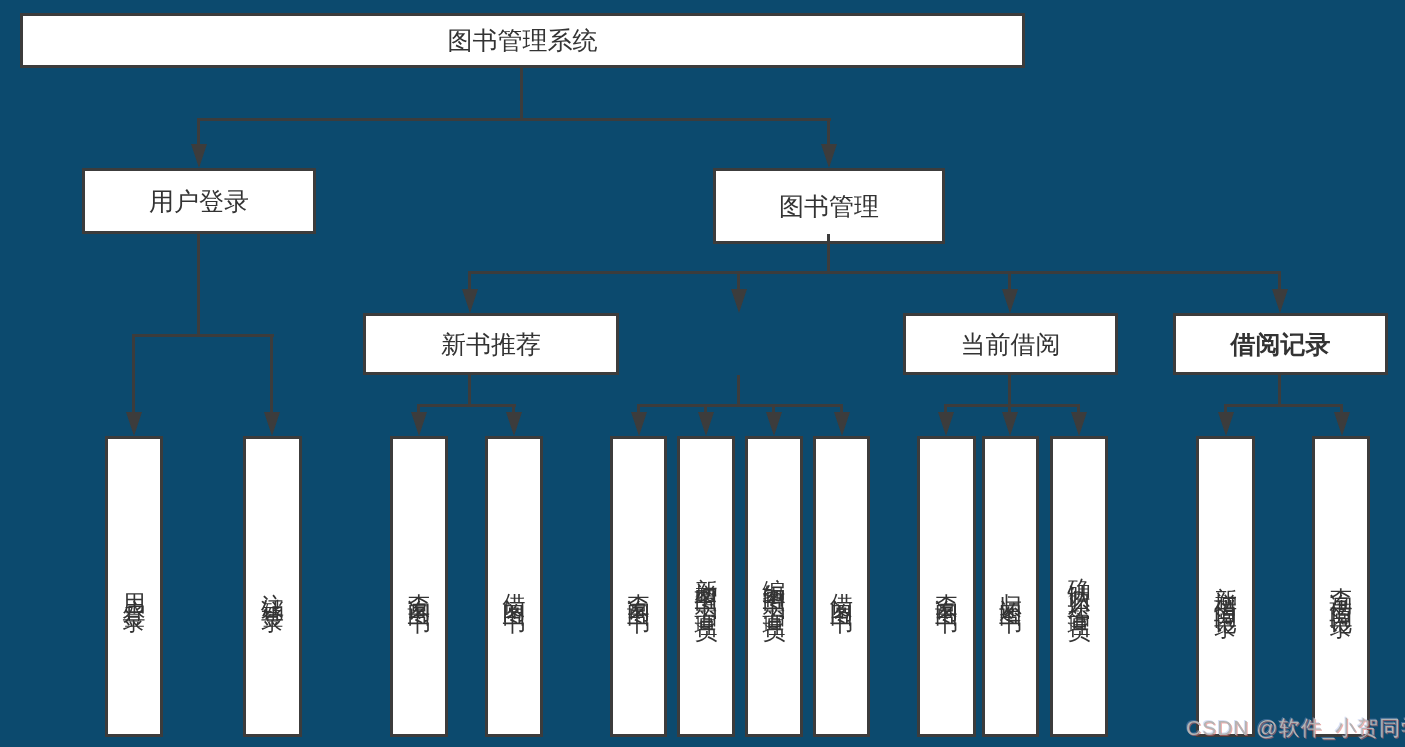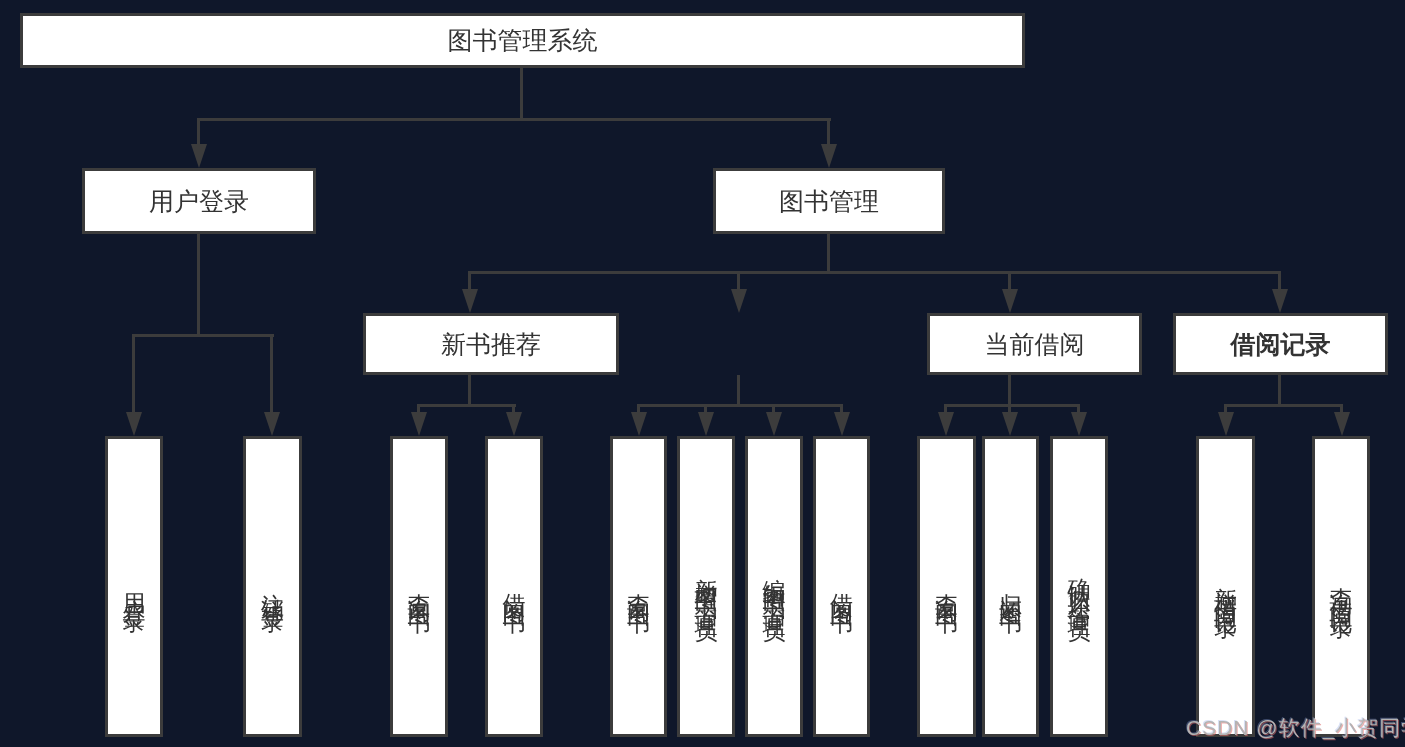--- a/index.html
+++ b/index.html
@@ -1,17 +1,17 @@
 <!DOCTYPE html>
 <html><head>
 <meta charset="utf-8">
 <style>
   html,body{margin:0;padding:0;background:#ffffff;}
   .canvas{
-    position:relative;width:1405px;height:747px;background:#0f172a;
+    position:relative;width:1405px;height:747px;background:#0c4a6e;
     font-family:"Liberation Sans",sans-serif;color:#333333;overflow:hidden;
   }
   .node{
     position:absolute;box-sizing:border-box;background:#ffffff;
     border:3px solid #3c3c3c;display:flex;align-items:center;justify-content:center;
     font-size:25px;color:#333333;white-space:nowrap;
   }
   .leaf{
     writing-mode:vertical-rl;text-orientation:mixed;
     font-size:23px;letter-spacing:6px;line-height:1;white-space:normal;
@@ -38,42 +38,42 @@
   <div class="node" style="left:20px;top:13px;width:1005px;height:55px;">图书管理系统</div>
 
   <div class="vline" style="left:520px;top:68px;height:51px;"></div>
   <div class="hline" style="left:197px;top:118px;width:634px;"></div>
   <div class="vline" style="left:197px;top:118px;height:30px;"></div>
   <div class="arrow" style="left:191px;top:144px;"></div>
   <div class="vline" style="left:827px;top:118px;height:30px;"></div>
   <div class="arrow" style="left:821px;top:144px;"></div>
 
   <div class="node" style="left:82px;top:168px;width:234px;height:66px;">用户登录</div>
-  <div class="node" style="left:713px;top:168px;width:232px;height:66px;">图书管理</div>
+  <div class="node" style="left:713px;top:168px;width:232px;height:76px;">图书管理</div>
 
   <div class="vline" style="left:197px;top:234px;height:102px;"></div>
   <div class="hline" style="left:132px;top:334px;width:142px;"></div>
   <div class="vline" style="left:132px;top:334px;height:80px;"></div>
   <div class="arrow" style="left:126px;top:412px;"></div>
   <div class="vline" style="left:270px;top:334px;height:80px;"></div>
   <div class="arrow" style="left:264px;top:412px;"></div>
 
   <div class="vline" style="left:827px;top:234px;height:40px;"></div>
   <div class="hline" style="left:468px;top:271px;width:813px;"></div>
   <div class="vline" style="left:468px;top:271px;height:20px;"></div>
   <div class="arrow" style="left:462px;top:289px;"></div>
   <div class="vline" style="left:737px;top:271px;height:20px;"></div>
   <div class="arrow" style="left:731px;top:289px;"></div>
   <div class="vline" style="left:1008px;top:271px;height:20px;"></div>
   <div class="arrow" style="left:1002px;top:289px;"></div>
   <div class="vline" style="left:1278px;top:271px;height:20px;"></div>
   <div class="arrow" style="left:1272px;top:289px;"></div>
 
   <div class="node" style="left:363px;top:313px;width:256px;height:62px;">新书推荐</div>
-  <div class="node" style="left:903px;top:313px;width:215px;height:62px;margin-left:24px;">当前借阅</div>
+  <div class="node" style="left:903px;top:313px;width:215px;height:62px;">当前借阅</div>
   <div class="node" style="left:1173px;top:313px;width:215px;height:62px;font-weight:bold;">借阅记录</div>
 
   <div class="vline" style="left:468px;top:375px;height:31px;"></div>
   <div class="hline" style="left:417px;top:404px;width:99px;"></div>
   <div class="vline" style="left:417px;top:404px;height:10px;"></div>
   <div class="arrow" style="left:411px;top:412px;"></div>
   <div class="vline" style="left:512px;top:404px;height:10px;"></div>
   <div class="arrow" style="left:506px;top:412px;"></div>
 
   <div class="vline" style="left:737px;top:375px;height:31px;"></div>

